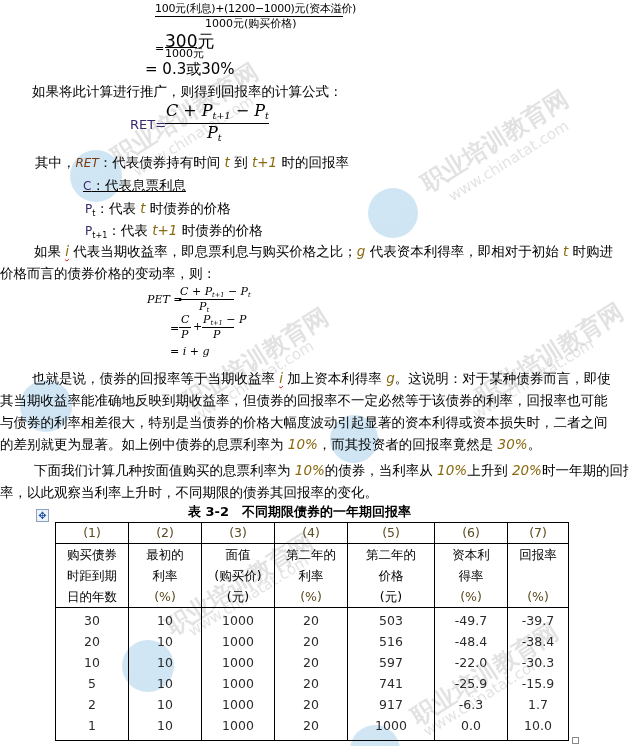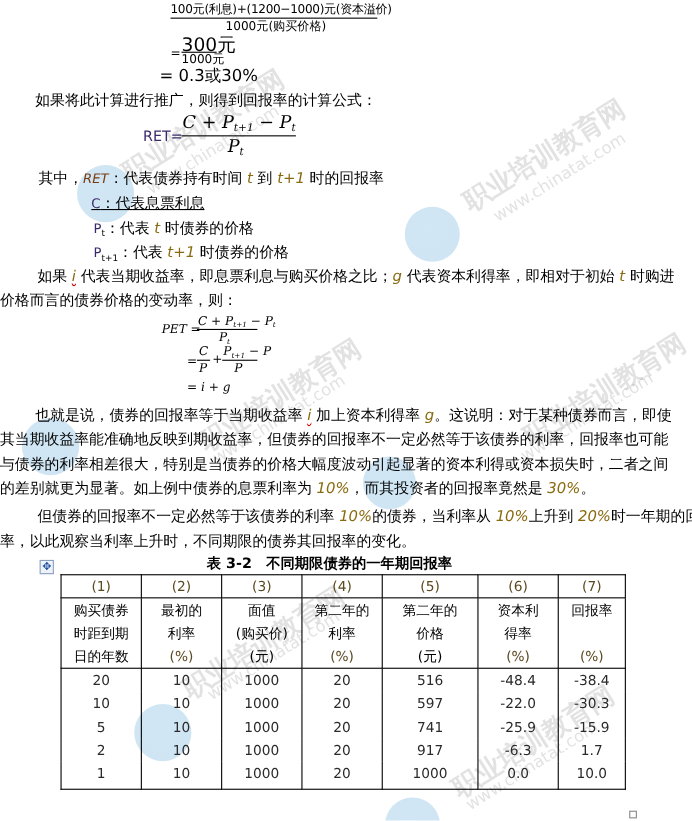--- a/index.html
+++ b/index.html
@@ -161,21 +161,21 @@
 <div class="abs txt" style="left:32px;top:369px;">
   <span>也就是说，债券的回报率等于当期收益率 </span><span class="hl red-u">i</span><span> 加上资本利得率 </span><span class="hl">g</span><span>。这说明：对于某种债券而言，即使</span>
 </div>
 <div class="abs txt" style="left:0px;top:391px;">其当期收益率能准确地反映到期收益率，但债券的回报率不一定必然等于该债券的利率，回报率也可能</div>
 <div class="abs txt" style="left:0px;top:413px;">与债券的利率相差很大，特别是当债券的价格大幅度波动引起显著的资本利得或资本损失时，二者之间</div>
 <div class="abs txt" style="left:0px;top:435px;">
   <span>的差别就更为显著。如上例中债券的息票利率为 </span><span class="hl">10%</span><span>，而其投资者的回报率竟然是 </span><span class="hl">30%</span><span>。</span>
 </div>
 
 <div class="abs txt" style="left:34px;top:461px;">
-  <span>但债券的回报率不一定必然等于该债券的利率 </span><span class="hl">10%</span><span>的债券，当利率从 </span><span class="hl">10%</span><span>上升到 </span><span class="hl">20%</span><span>时一年期的回报</span>
+  <span>下面我们计算几种按面值购买的息票利率为 </span><span class="hl">10%</span><span>的债券，当利率从 </span><span class="hl">10%</span><span>上升到 </span><span class="hl">20%</span><span>时一年期的回报</span>
 </div>
 <div class="abs txt" style="left:0px;top:483px;">率，以此观察当利率上升时，不同期限的债券其回报率的变化。</div>
 
 <div class="abs" style="left:188px;top:503px;font-size:13px;font-weight:bold;">表 3-2　不同期限债券的一年期回报率</div>
 <div class="move-handle">✥</div>
 
 <table class="t32">
   <colgroup>
     <col style="width:73px">
       <col style="width:73px">
@@ -225,20 +225,29 @@
           <div>资本利</div>
           <div>得率</div>
           <div class="unit">(%)</div>
         </td>
     <td>
           <div>回报率</div>
           <div style="height:21px"></div>
           <div class="unit">(%)</div>
         </td>
   </tr>
+  <tr class="data first">
+    <td>30</td>
+    <td>10</td>
+    <td>1000</td>
+    <td>20</td>
+    <td>503</td>
+    <td>-49.7</td>
+    <td>-39.7</td>
+  </tr>
   <tr class="data">
     <td>20</td>
     <td>10</td>
     <td>1000</td>
     <td>20</td>
     <td>516</td>
     <td>-48.4</td>
     <td>-38.4</td>
   </tr>
   <tr class="data">

